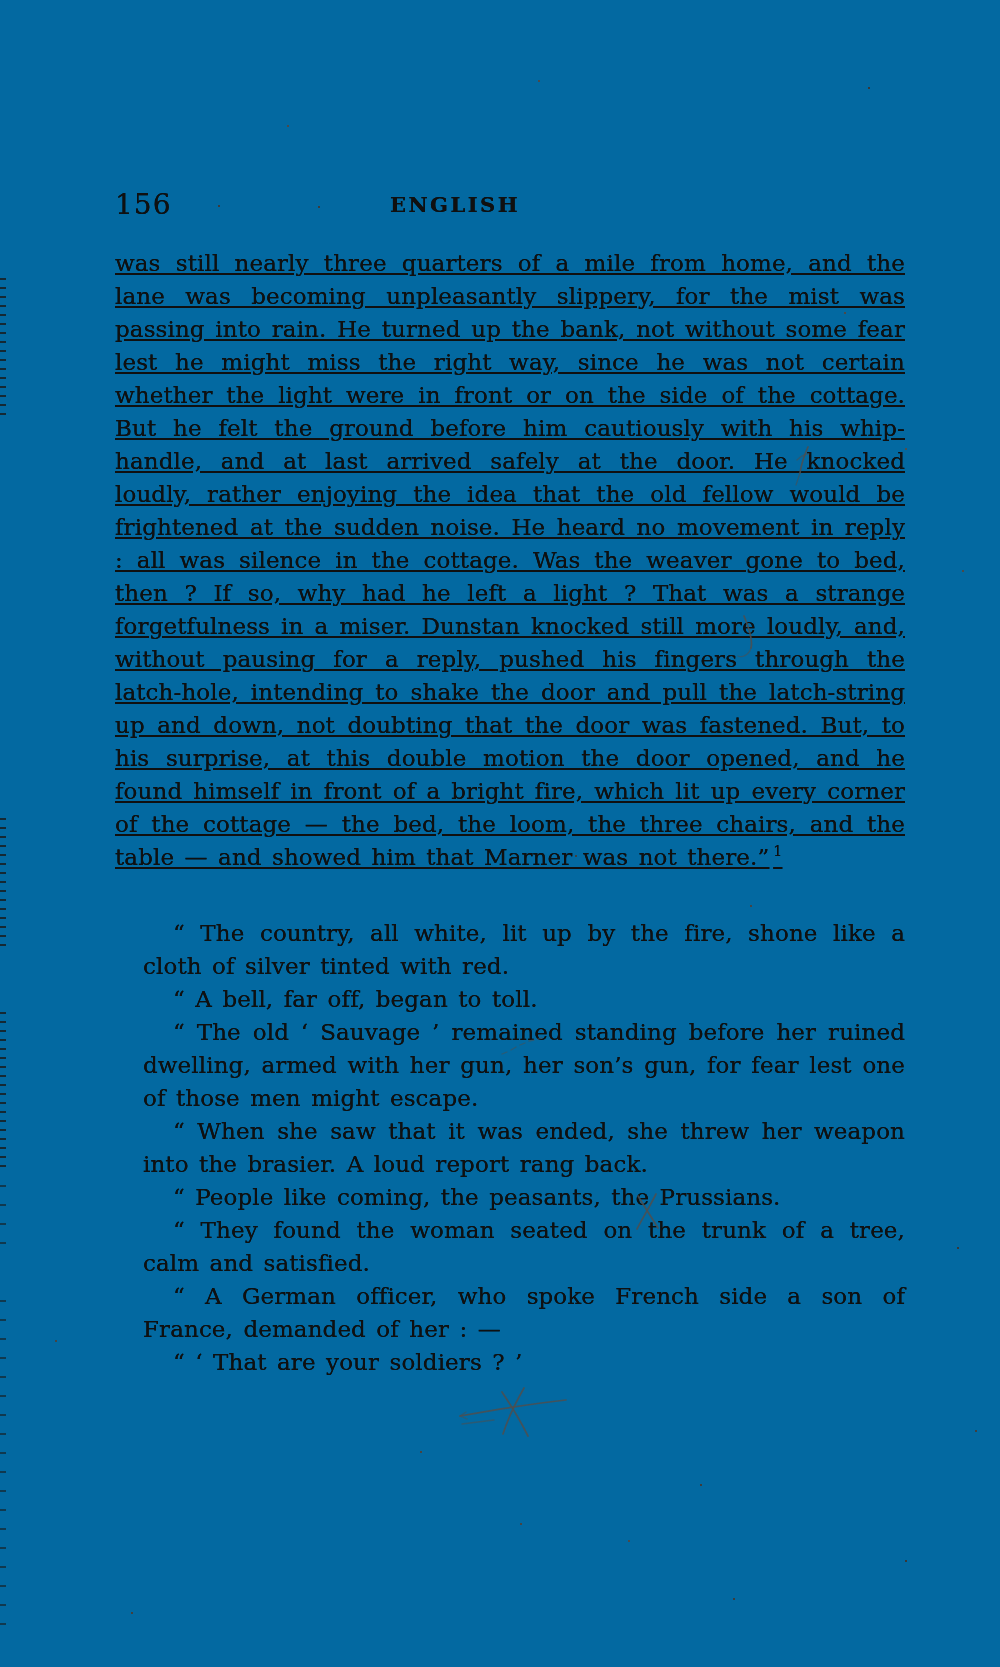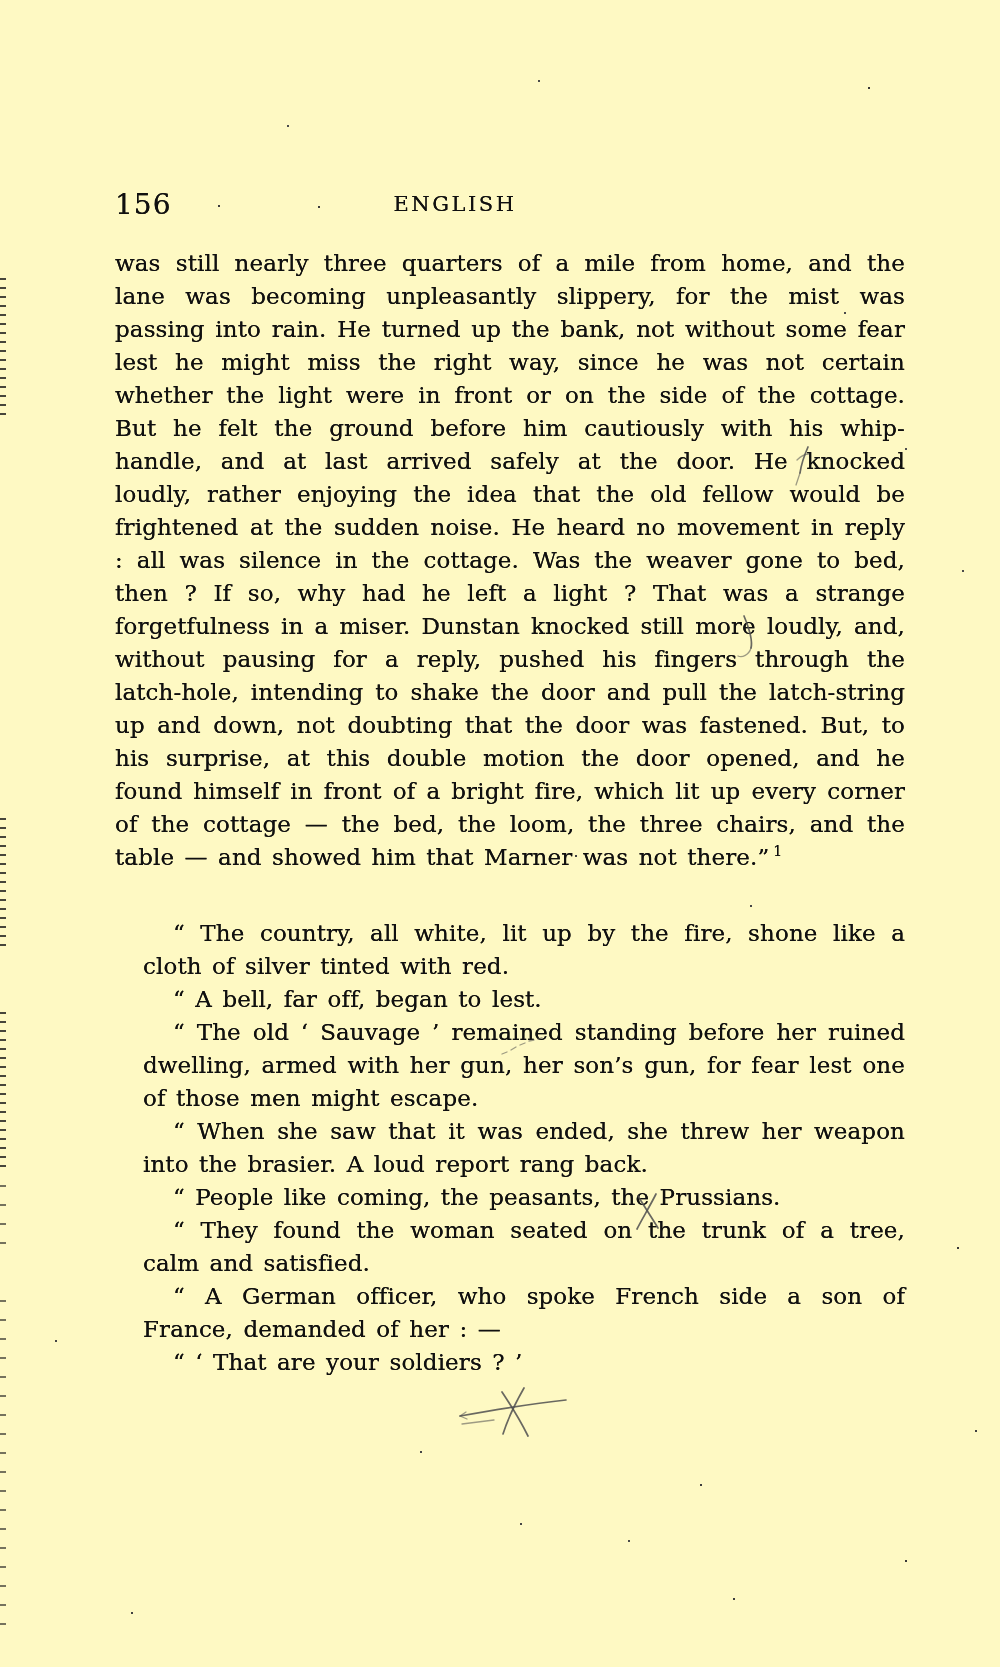--- a/index.html
+++ b/index.html
@@ -1,48 +1,48 @@
 <!DOCTYPE html>
 <html><head>
 <meta charset="utf-8">
 <style>
   html,body{margin:0;padding:0;background:#777;}
   .page{
     position:relative;
     width:1000px;height:1667px;
-    background:#fef9c3;
+    background:#0369a1;
     overflow:hidden;
     font-family:"DejaVu Serif","Liberation Serif",serif;
     color:#101010;
   }
   
   .ink{ text-shadow:0 0 .45px rgba(0,0,0,.85); }
 
   .header-row{
     position:absolute; left:115px; top:188px; width:790px; height:30px;
   }
   .pageno{
     position:absolute; left:0; top:0;
     font-size:28px; letter-spacing:1px;
   }
   .running{
     position:absolute; left:0; right:110px; top:4px;
     text-align:center;
-    font-size:21px; letter-spacing:2.5px; font-weight:400;
+    font-size:21px; letter-spacing:2.5px; font-weight:700;
   }
 
   .textblock{
     position:absolute; left:115px; top:247px; width:790px;
     font-size:23px; line-height:33px;
     text-align:justify;
     word-spacing:3px;
     letter-spacing:.1px;
   }
   .para{ margin:0; }
-  .para.main{ text-indent:0; margin-bottom:43px; }
+  .para.main{ text-indent:0; margin-bottom:43px;text-decoration:underline; }
   .para.quote{ text-indent:30px;margin-left:28px; }
   .fnref{ font-size:14px; vertical-align:super; line-height:0; margin-left:4px; }
 
   .footnote{
     margin-top:9px;
     margin-right:90px;
     text-align:center;
     font-size:21px; line-height:26px;
     text-indent:0;
   }
@@ -88,21 +88,21 @@
   <div class="header-row">
     <span class="pageno ink">156</span>
     <span class="running ink">ENGLISH</span>
   </div>
 
   <div class="textblock ink">
     <p class="para main"><span>was still nearly three quarters of a mile from home, and the lane was becoming unpleasantly slippery, for the mist was passing into rain.  He turned up the bank, not without some fear lest he might miss the right way, since he was not certain whether the light were in front or on the side of the cottage.  But he felt the ground before him cautiously with his whip-handle, and at last arrived safely at the door.  He knocked loudly, rather enjoying the idea that the old fellow would be frightened at the sudden noise.  He heard no movement in reply : all was silence in the cottage.  Was the weaver gone to bed, then ?  If so, why had he left a light ? That was a strange forgetfulness in a miser.  Dunstan knocked still more loudly, and, without pausing for a reply, pushed his fingers through the latch-hole, intending to shake the door and pull the latch-string up and down, not doubting that the door was fastened.  But, to his surprise, at this double motion the door opened, and he found himself in front of a bright fire, which lit up every corner of the cottage — the bed, the loom, the three chairs, and the table — and showed him that Marner was not there.”</span><sup class="fnref">1</sup></p>
 
     <div class="quotes">
       <p class="para quote">“ The country, all white, lit up by the fire, shone like a cloth of silver tinted with red.</p>
-      <p class="para quote">“ A bell, far off, began to lest.</p>
+      <p class="para quote">“ A bell, far off, began to toll.</p>
       <p class="para quote">“ The old ‘ Sauvage ’ remained standing before her ruined dwelling, armed with her gun, her son’s gun, for fear lest one of those men might escape.</p>
       <p class="para quote">“ When she saw that it was ended, she threw her weapon into the brasier.  A loud report rang back.</p>
       <p class="para quote">“ People like coming, the peasants, the Prussians.</p>
       <p class="para quote">“ They found the woman seated on the trunk of a tree, calm and satisfied.</p>
       <p class="para quote">“ A German officer, who spoke French side a son of France, demanded of her : —</p>
       <p class="para quote">“ ‘ That are your soldiers ? ’</p>
     </div>
 
   </div>
 

